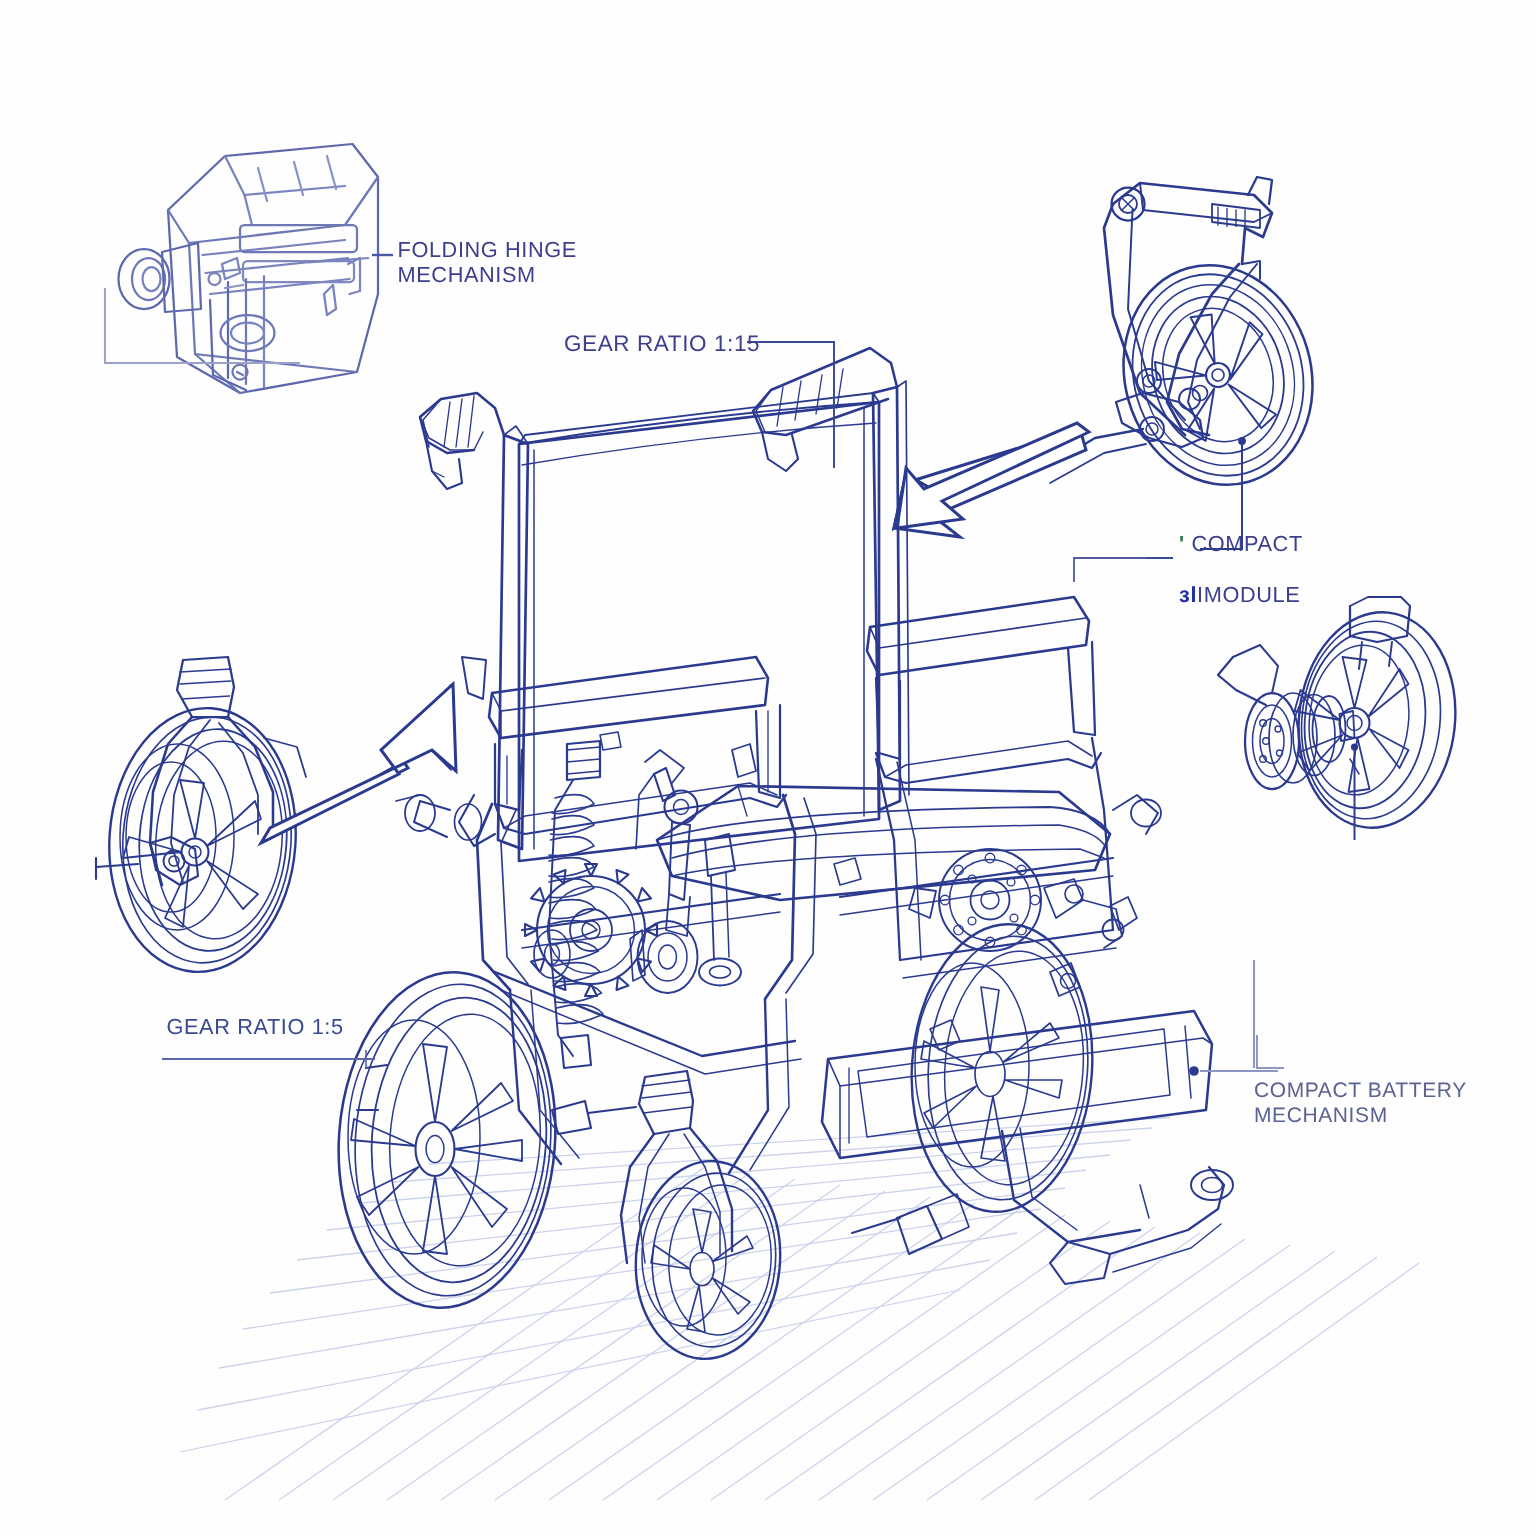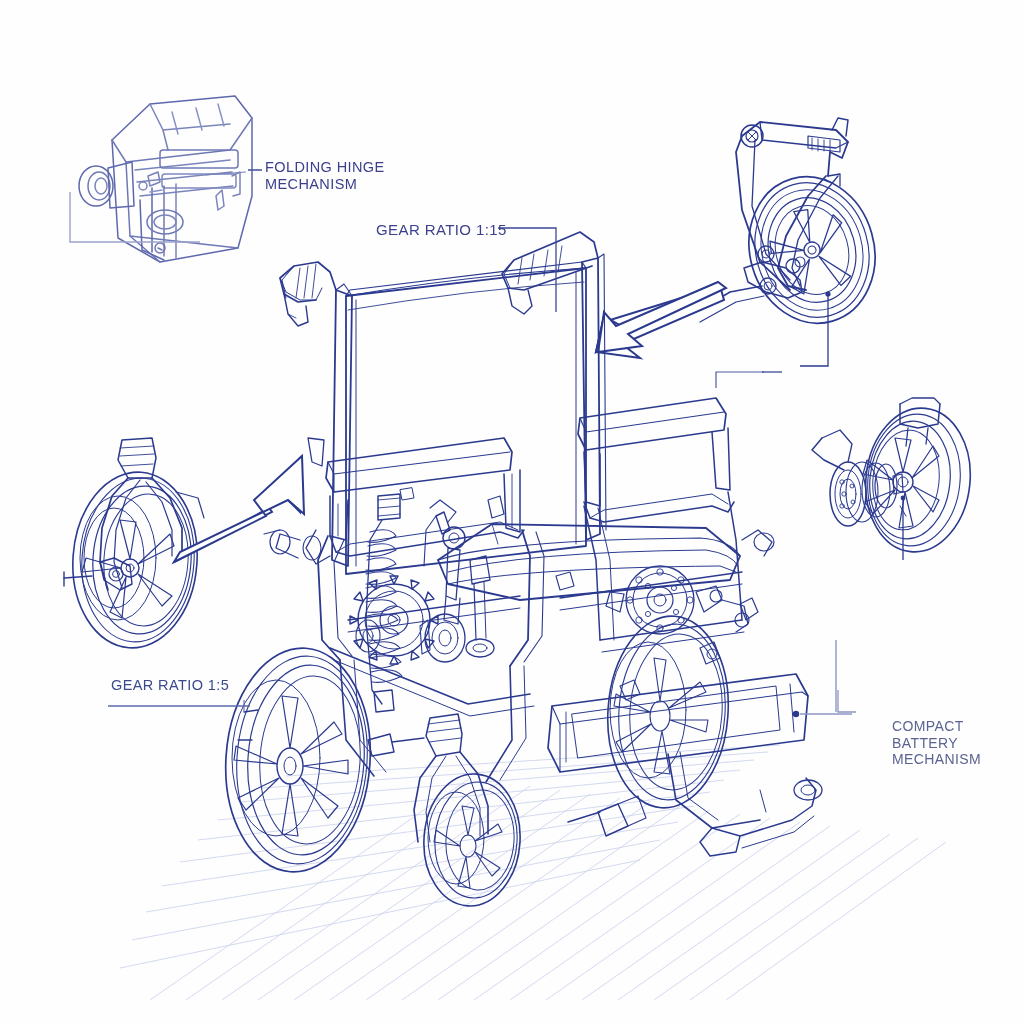--- a/index.html
+++ b/index.html
@@ -540,19 +540,23 @@
     <g fill="none" stroke="#8c96c4" stroke-width="1.3">
       <path d="M838,690 L838,712 L856,712"></path>
     </g>
   </svg>
 
   <div class="lbl lbl-main" style="left:265px;top:159px;">FOLDING HINGE
 MECHANISM</div>
 
   <div class="lbl lbl-gear15" style="left:364px;top:221px;margin-left:12px;">GEAR RATIO 1:15</div>
 
+  <div class="lbl lbl-mod" style="left:786px;top:338px;">
+    <div><span class="mod-tick">'</span> <span class="mod-rest">COMPACT</span></div>
+    <div><span class="mod-line2">ɜl</span><span class="mod-rest">IMODULE</span></div>
+  </div>
 
   <div class="lbl lbl-gear5" style="left:111px;top:677px;text-align:right;">GEAR RATIO 1:5</div>
 
-  <div class="lbl lbl-batt" style="left:892px;top:718px;">COMPACT BATTERY
+  <div class="lbl lbl-batt" style="left:836px;top:718px;">COMPACT BATTERY
 MECHANISM</div>
 
 </div>
 
 </body></html>

